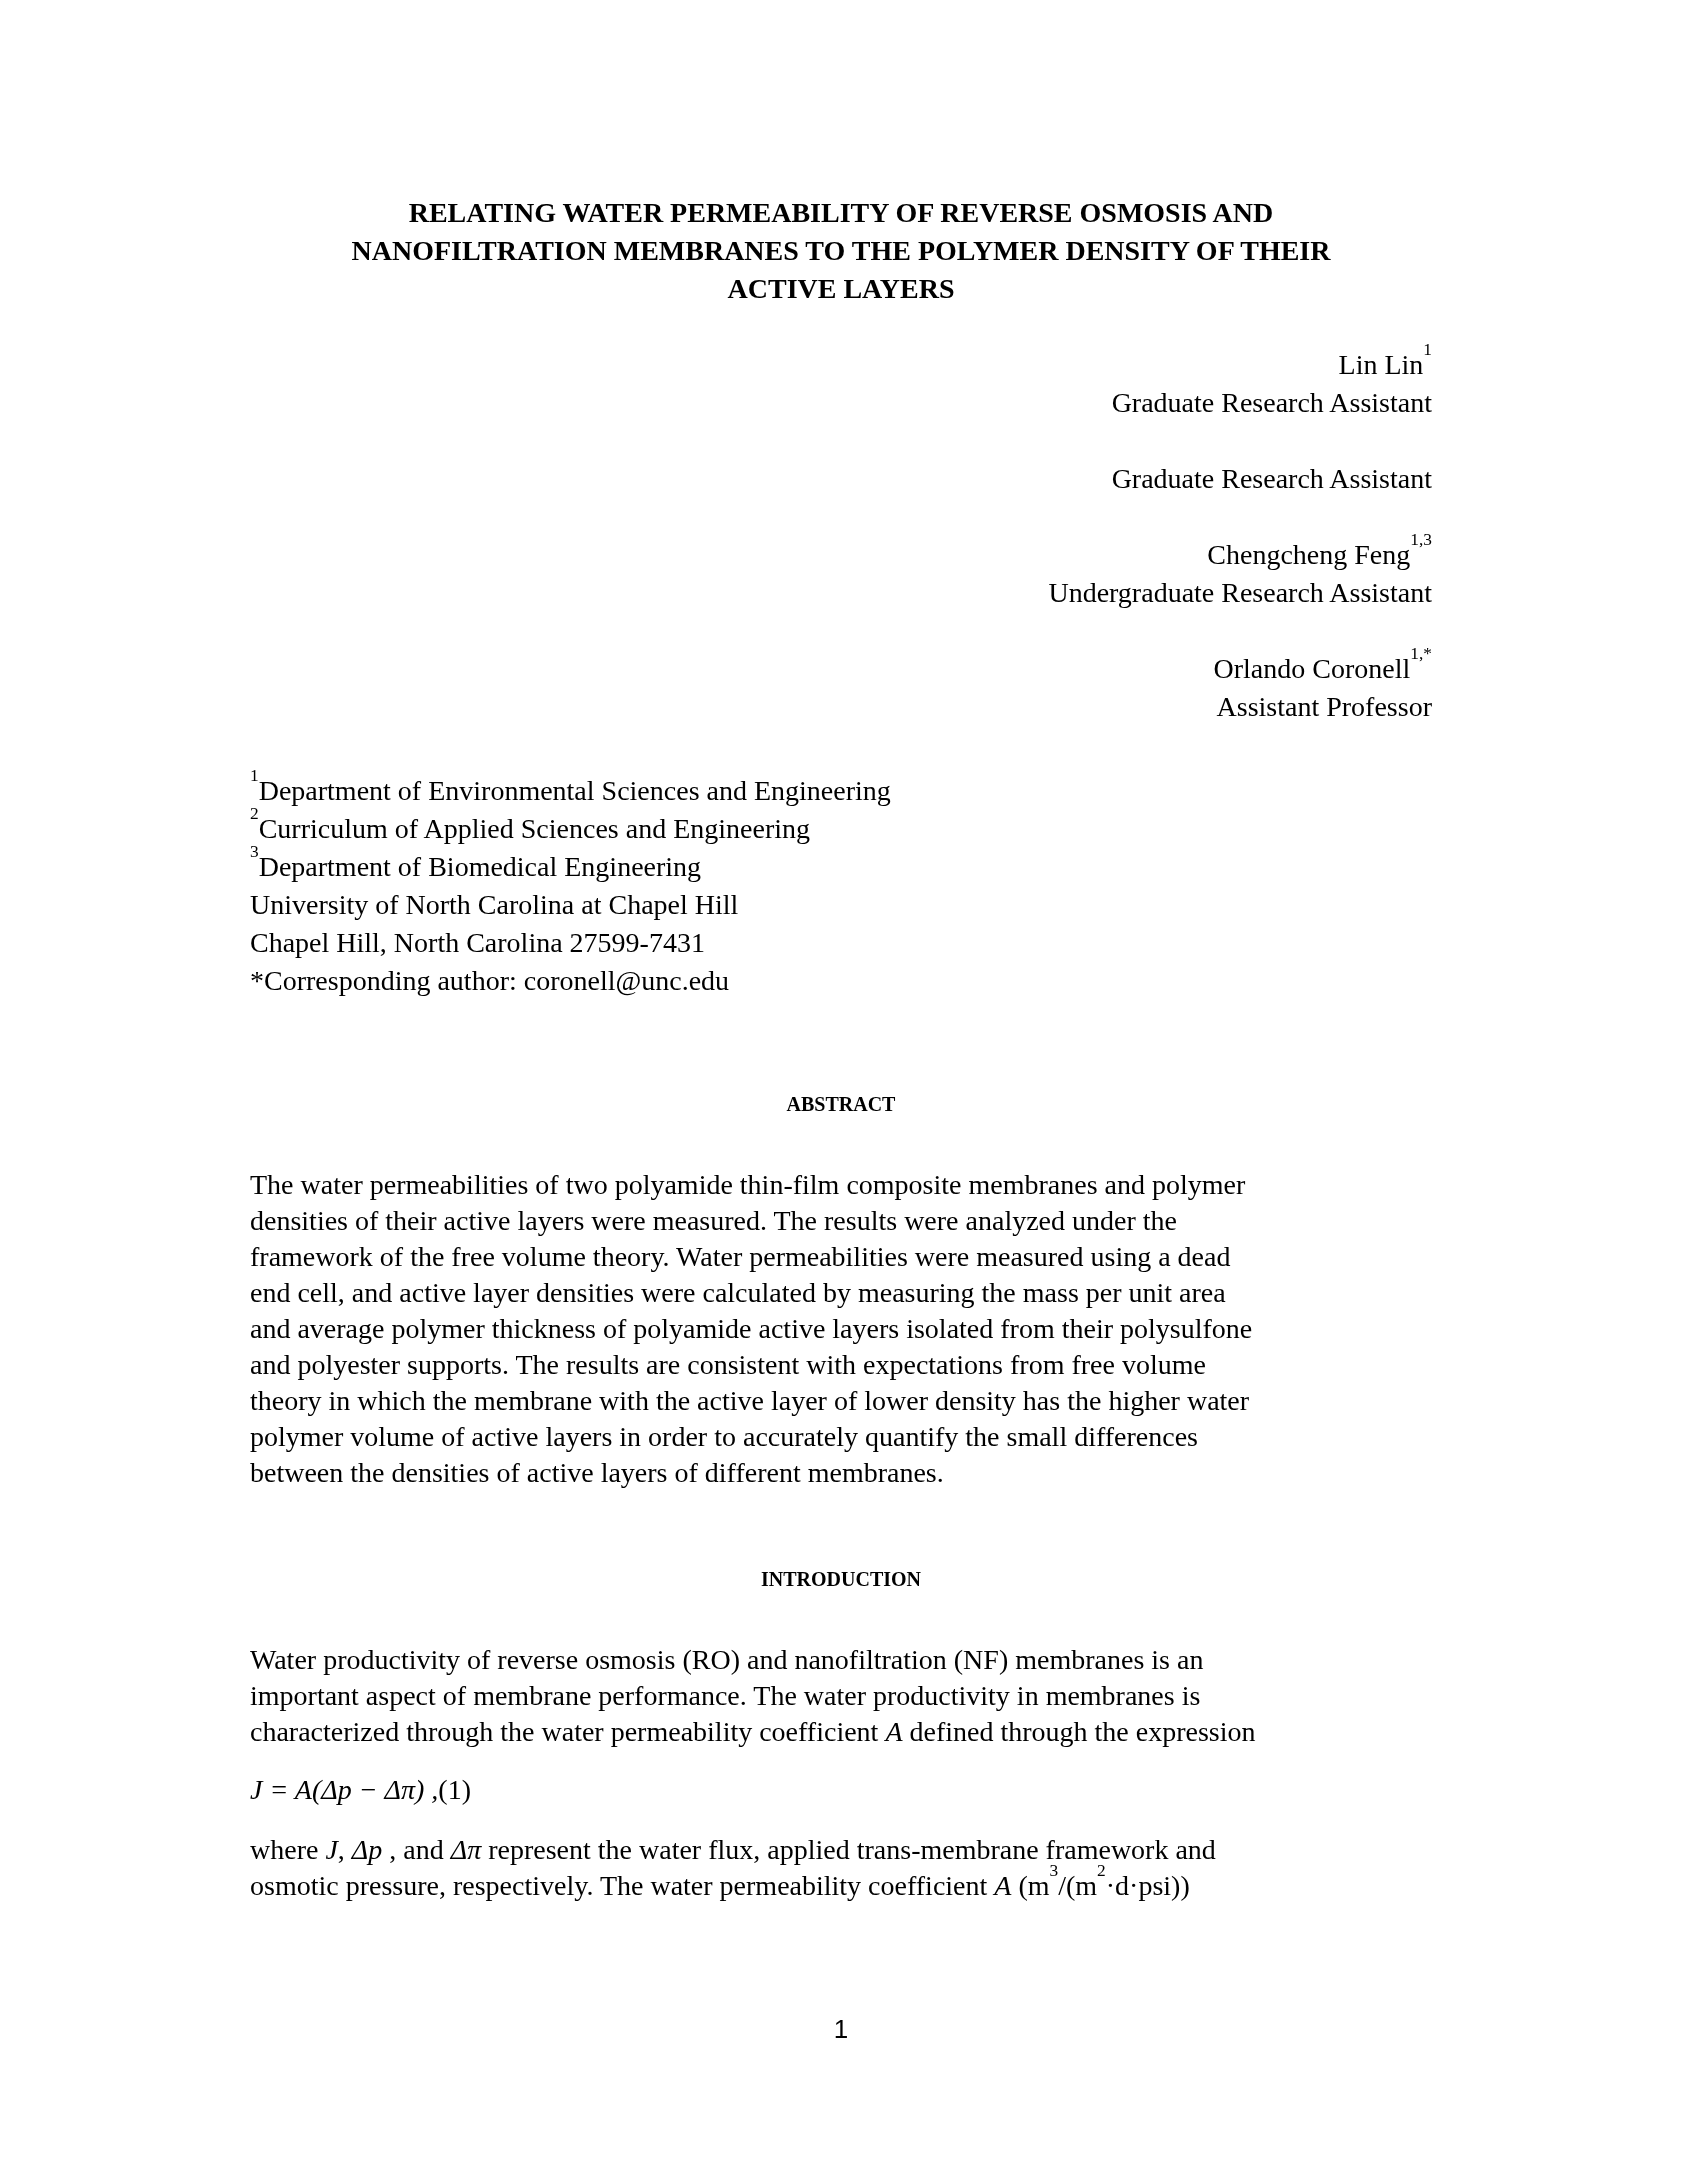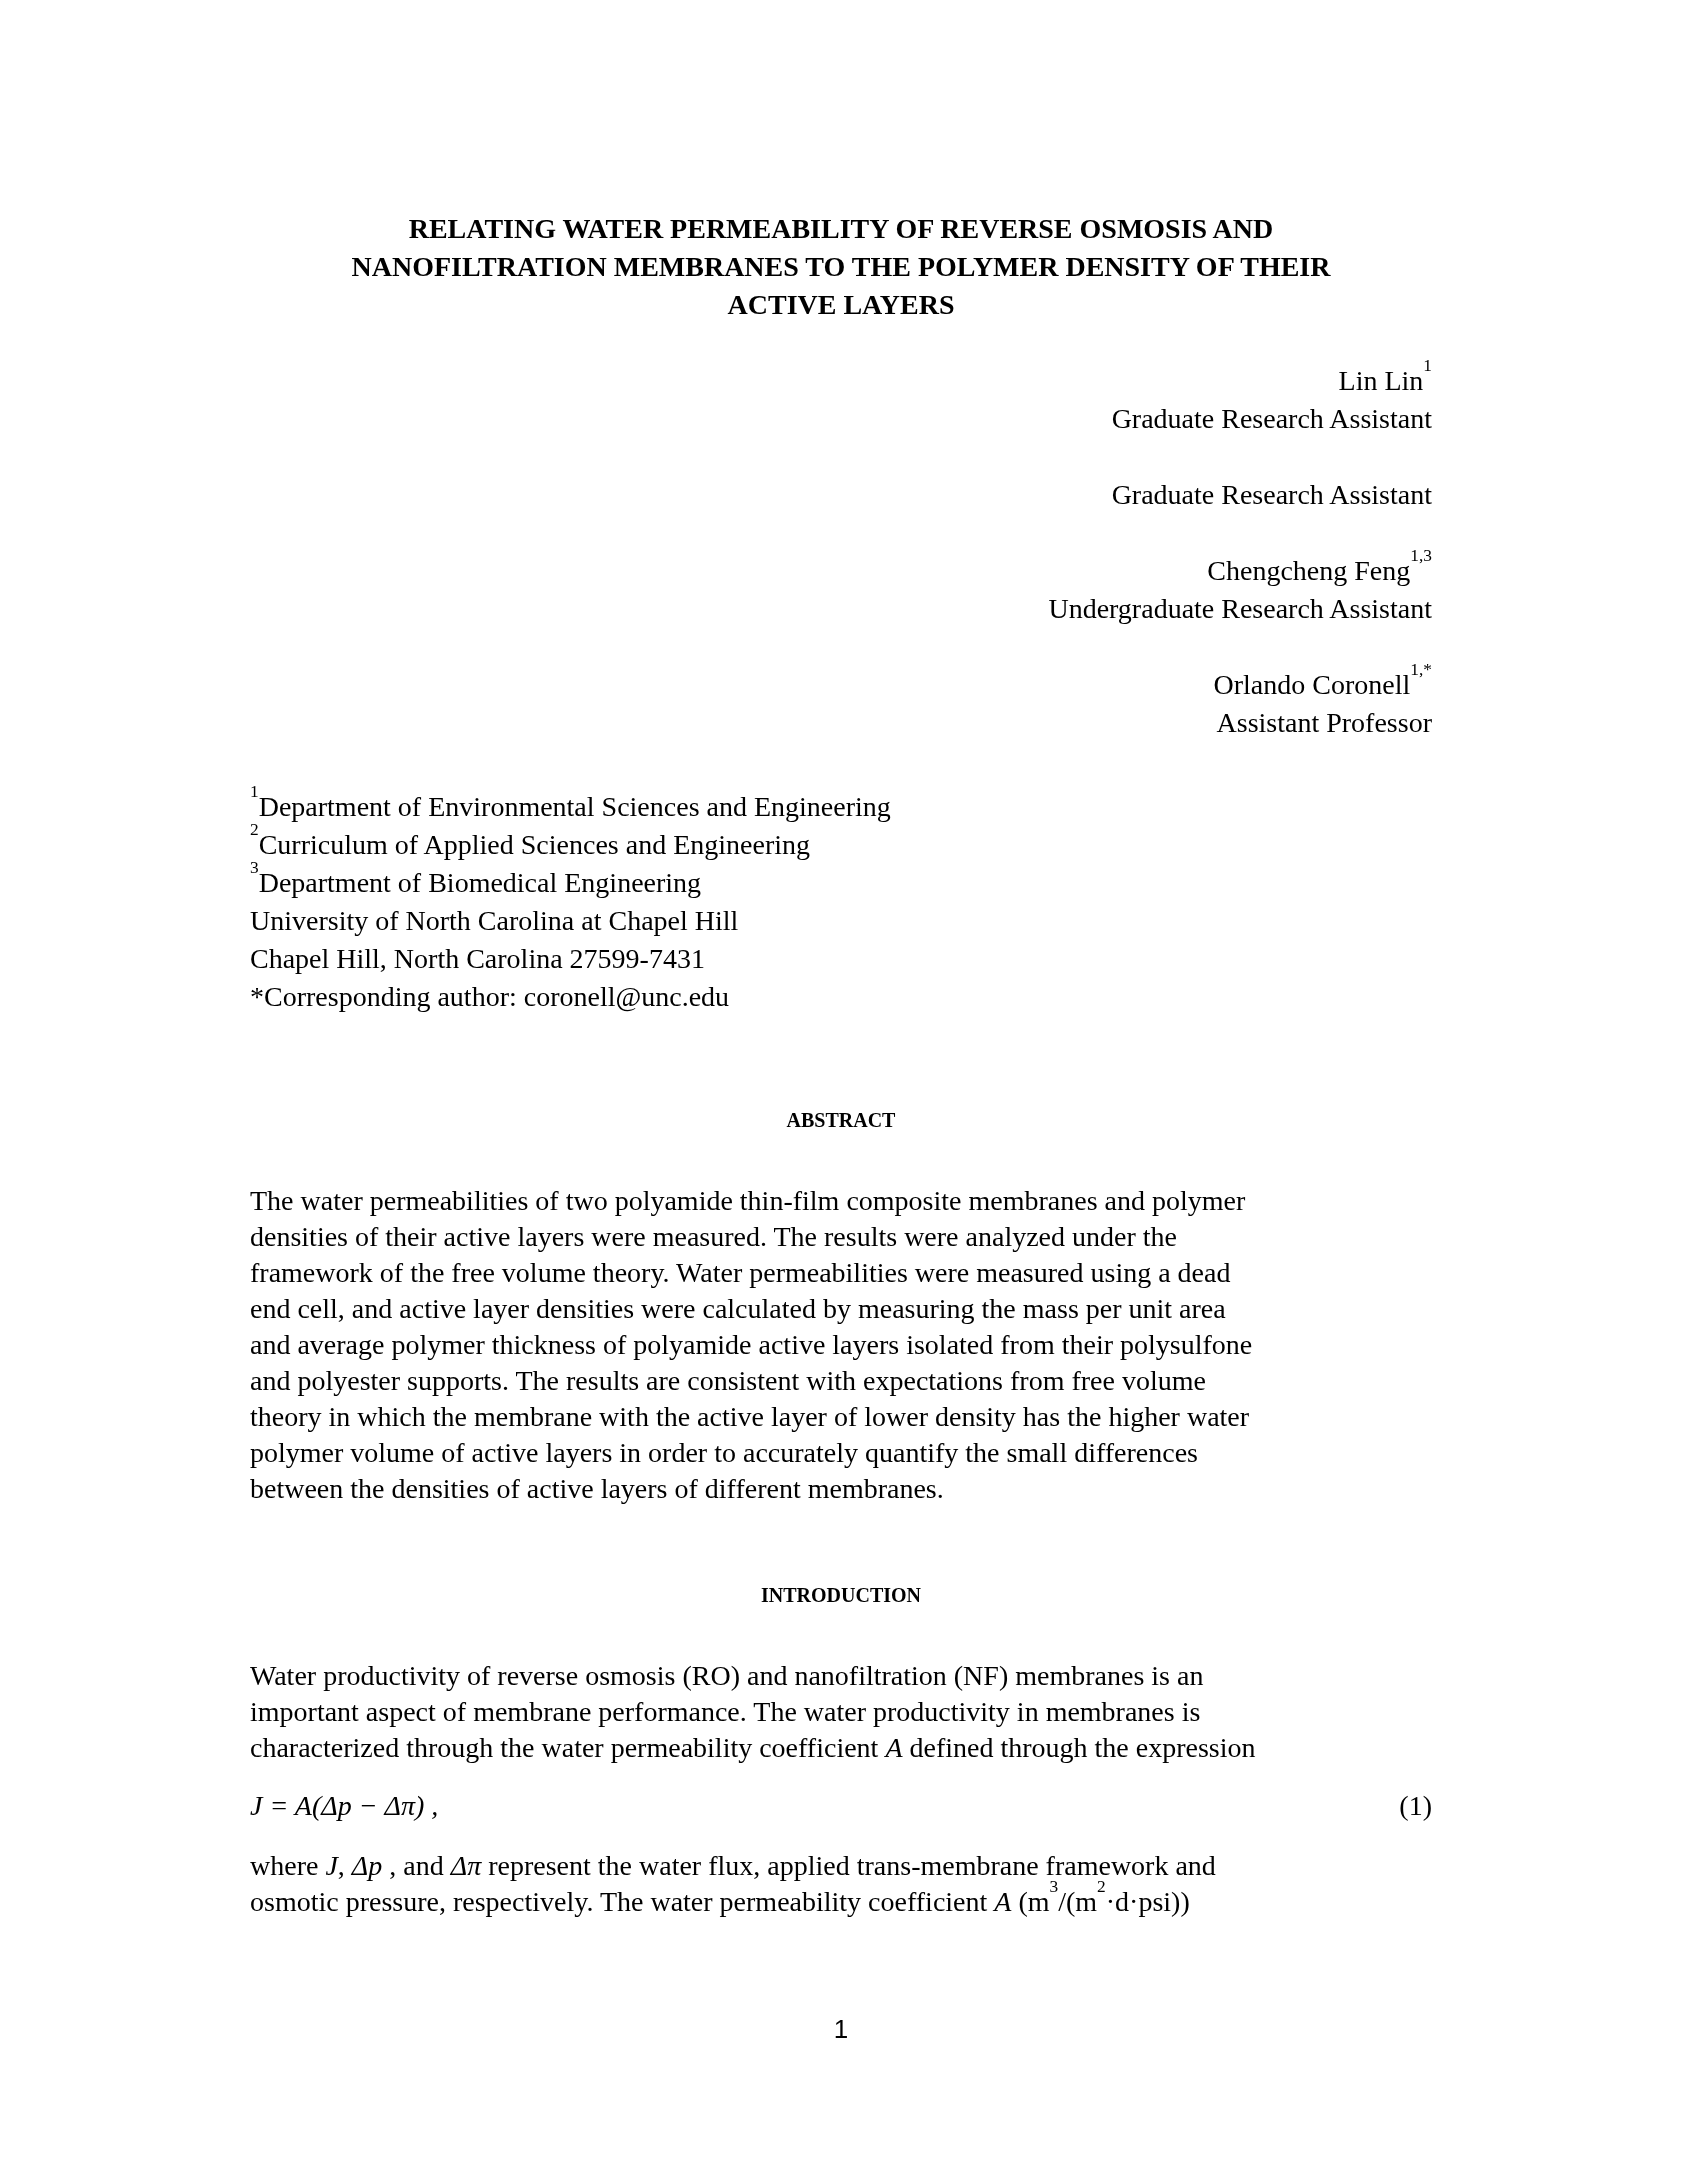--- a/index.html
+++ b/index.html
@@ -20,21 +20,21 @@
   .content {
     position: absolute;
     left: 250px;
     top: 194px;
     width: 1182px;
   }
   .title {
     font-weight: bold;
     text-align: center;
     line-height: 38px;
-    margin: 16px;
+    margin: 0;
     font-size: 28px;
   }
   .author-entry {
     margin-top: 38px;
     text-align: right;
     line-height: 38px;
   }
   .affiliations {
     margin-top: 46px;
     text-align: left;
@@ -53,21 +53,21 @@
     line-height: 36px;
     text-align: left;
   }
   .para-abstract { margin-top: 44px; }
   .para-intro { margin-top: 44px; }
   .para-where { margin-top: 24px; }
   .equation-row {
     margin-top: 22px;
     line-height: 36px;
     display: flex;
-    justify-content: space-between;
+    justify-content: flex-start;
     align-items: baseline;
   }
   .var { font-style: italic; }
   sup.s {
     font-size: 0.62em;
     line-height: 0;
     position: relative;
     top: -0.5em;
   }
   .page-number {

